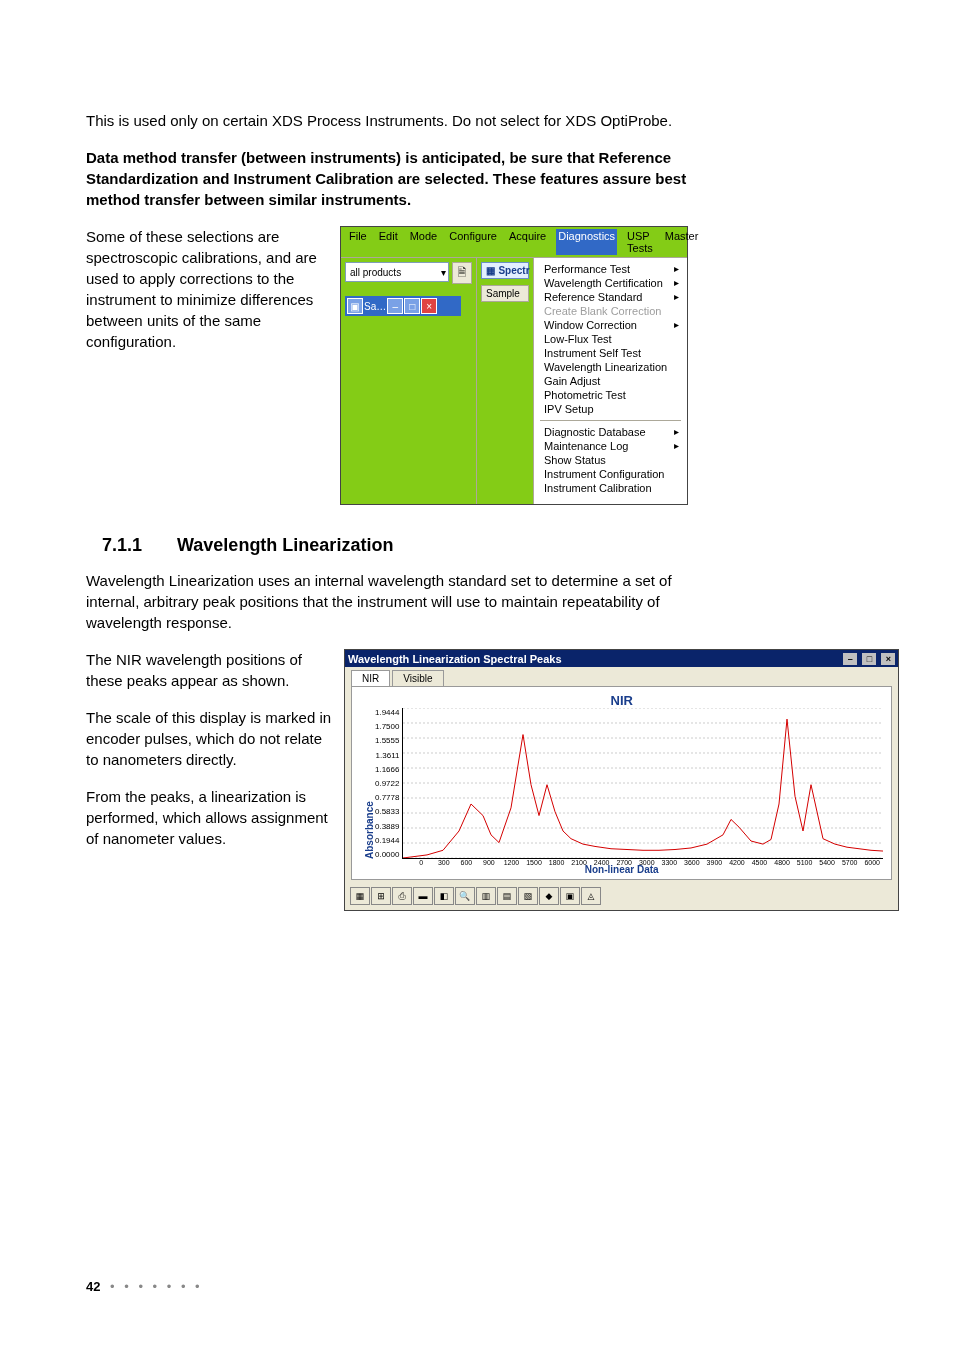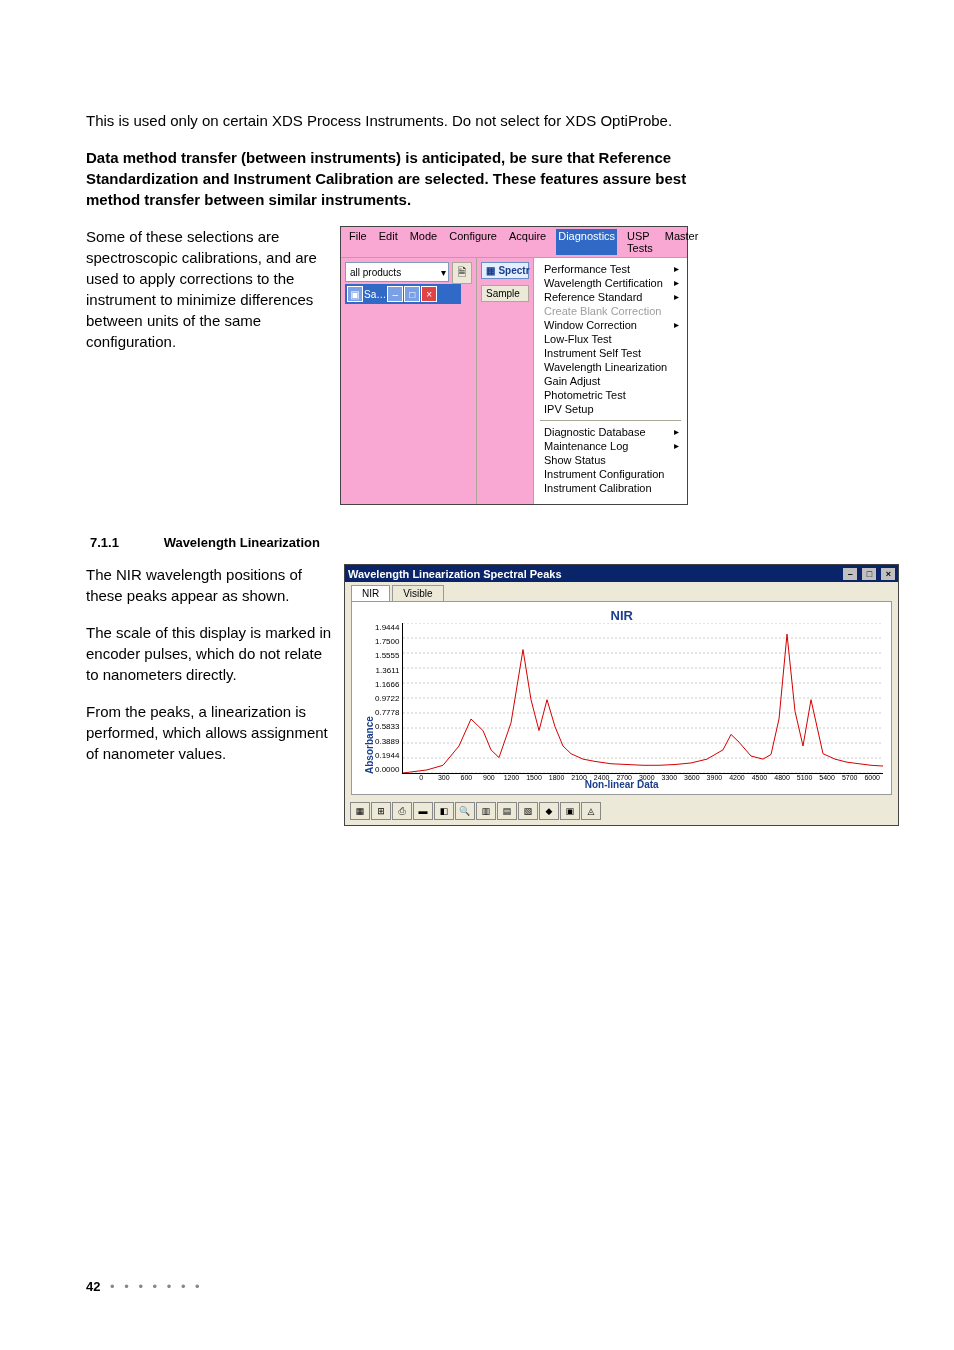--- a/index.html
+++ b/index.html
@@ -19,38 +19,38 @@
 }
 .body-text {
   font-size: 15px;
   line-height: 1.4;
   margin: 0 0 16px 0;
 }
 .bold-text {
   font-weight: 700;
 }
 h2.section {
-  font-size: 13px;
+  font-size: 18px;
   font-weight: 700;
-  margin: 30px 0 14px 4px;
+  margin: 30px 0 14px 16px;
 }
 h2.section .num { display:inline-block; width:70px; }
 .row {
   display: flex;
   gap: 8px;
   align-items: flex-start;
 }
 .col-text { flex: 1 1 auto; }
 .col-text-narrow { width: 250px; flex: 0 0 250px; }
 
 
 .menu-shot {
   width: 346px;
   border: 1px solid #444;
-  background: #f9a8d4;
+  background: #84cc16;
   font-family: Tahoma, sans-serif;
   font-size: 11px;
   flex: 0 0 346px;
 }
 .menu-bar {
   display: flex;
   gap: 8px;
   padding: 2px 6px;
   border-bottom: 1px solid #aca899;
 }
@@ -59,21 +59,21 @@
 .menu-body {
   display:flex;
   height: 246px;
 }
 .menu-left {
   width: 136px;
   border-right: 1px solid #aca899;
   padding: 4px;
   box-sizing: border-box;
 }
-.prod-row { display:flex; gap:3px; margin-bottom:0; }
+.prod-row { display:flex; gap:3px; margin-bottom:12px; }
 .prod-input {
   flex:1; height:18px; border:1px solid #7f9db9; background:#fff;
   display:flex; align-items:center; justify-content:space-between;
   padding:0 2px 0 4px; font-size:10px;
 }
 .btn-small {
   width:18px; height:20px; border:1px solid #aca899; background:#ece9d8;
   display:flex; align-items:center; justify-content:center;
 }
 .sa-bar {
@@ -251,20 +251,21 @@
         </div>
       </div>
     </div>
   </div>
 
   <h2 class="section">
     <span class="num">7.1.1</span>
     <span>Wavelength Linearization</span>
   </h2>
 
+  <p class="body-text">Wavelength Linearization uses an internal wavelength standard set to determine a set of internal, arbitrary peak positions that the instrument will use to maintain repeatability of wavelength response.</p>
 
   <div class="row">
     <div class="col-text-narrow">
       <p class="body-text">The NIR wavelength positions of these peaks appear as shown.</p>
       <p class="body-text">The scale of this display is marked in encoder pulses, which do not relate to nanometers directly.</p>
       <p class="body-text">From the peaks, a linearization is performed, which allows assignment of nanometer values.</p>
     </div>
 
     <div class="chart-shot">
       <div class="chart-title">

